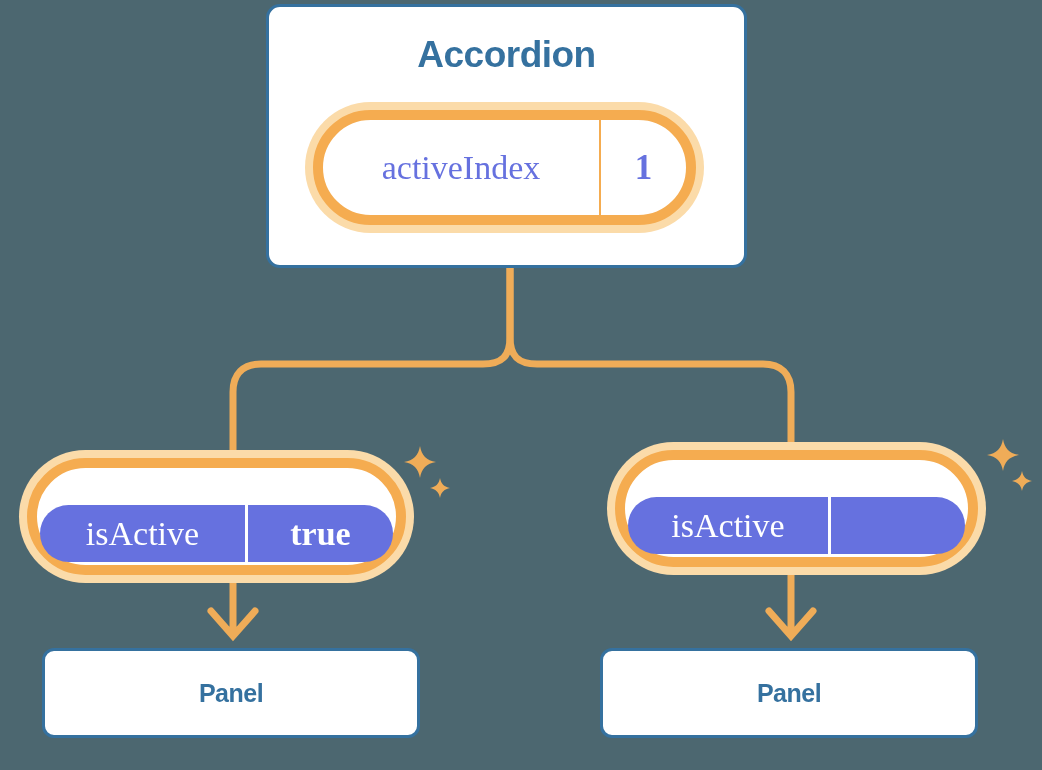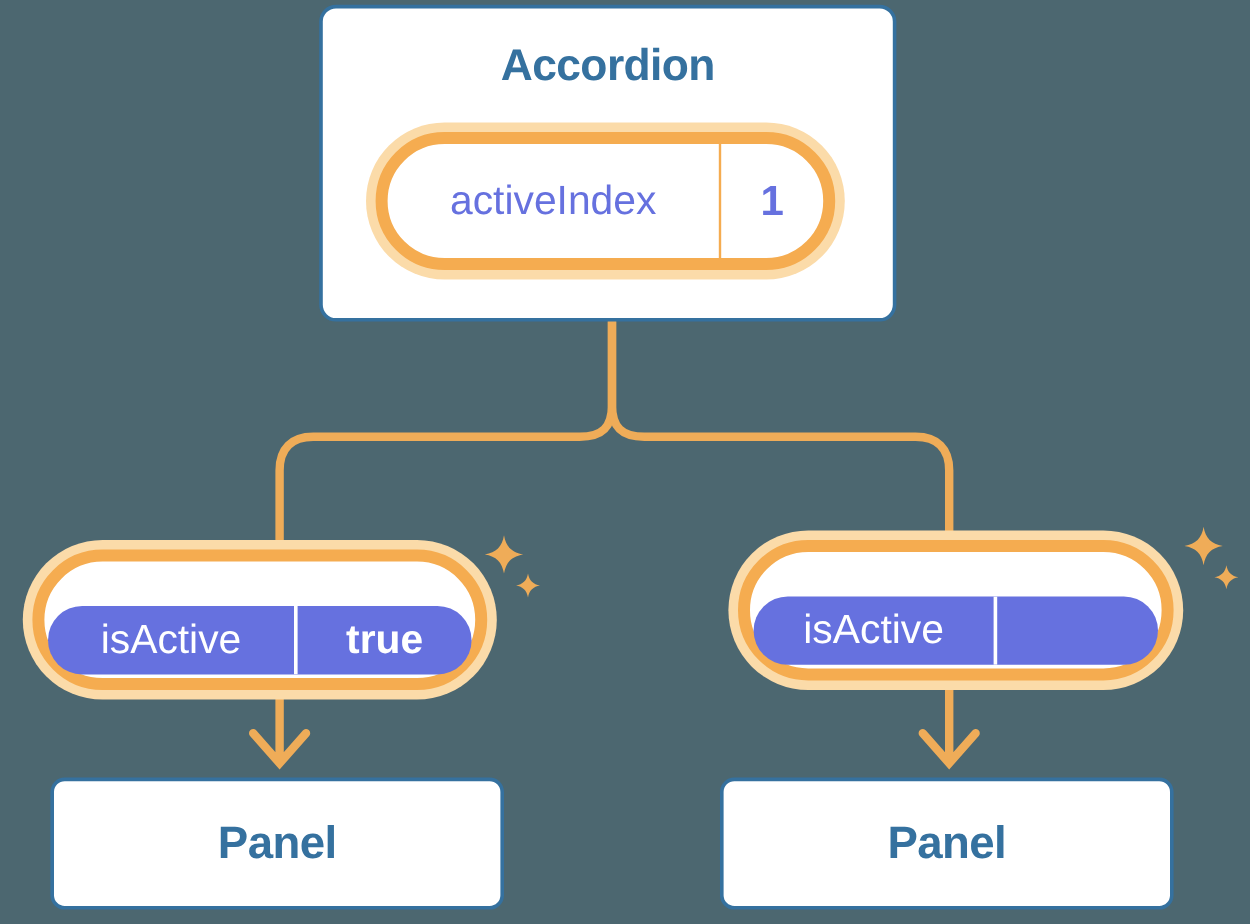--- a/index.html
+++ b/index.html
@@ -28,21 +28,21 @@
   .card-title{
     position:absolute;left:266px;top:34px;width:481px;
     text-align:center;font-size:37px;font-weight:bold;letter-spacing:-0.5px;
     color:var(--blue);
   }
 
   .pill{
     position:absolute;box-sizing:border-box;border-radius:999px;
     border:10px solid var(--orange);
     box-shadow:0 0 0 8px var(--halo);
-    display:flex;align-items:stretch;
+    display:flex;align-items:stretch;font-family:Liberation Serif, serif;
   }
   .pill-state{background:var(--white);left:313px;top:110px;width:383px;height:115px;}
   .pill-state .cell{display:flex;align-items:center;justify-content:center;}
   .pill-state .cell.name{
     width:276px;border-right:2px solid var(--orange);
     color:var(--purple);font-size:34px;
   }
   .pill-state .cell.value{
     flex:1;color:var(--purple);font-size:35px;font-weight:bold;
   }
@@ -55,24 +55,24 @@
   .pill-prop .cell{display:flex;align-items:center;justify-content:center;color:var(--white);}
   .pill-prop .cell.name{border-right:3px solid var(--white);font-size:34px;}
   .pill-prop .cell.value{flex:1;font-size:34px;font-weight:bold;}
 
   .pill-left{left:27px;top:458px;width:379px;height:117px;}
   .pill-left .cell.name{width:205px;}
   .pill-right{left:615px;top:450px;width:363px;height:117px;}
   .pill-right .cell.name{width:200px;}
 
   .panel{
-    position:absolute;width:378px;height:110px;box-sizing:border-box;
+    position:absolute;width:378px;height:90px;box-sizing:border-box;
     background:var(--white);border:3px solid var(--blue);border-radius:12px;
     display:flex;align-items:center;justify-content:center;
-    color:var(--blue);font-size:38px;font-weight:bold;letter-spacing:-0.5px;
+    color:var(--blue);font-size:25px;font-weight:bold;letter-spacing:-0.5px;
   }
   .panel-left{left:42px;top:648px;}
   .panel-right{left:600px;top:648px;}
 
   .connector{fill:none;stroke:var(--orange-line);stroke-width:7px;stroke-linecap:round;}
   .sparkle{fill:var(--orange-line);}
 </style>
 </head>
 <body>
 

